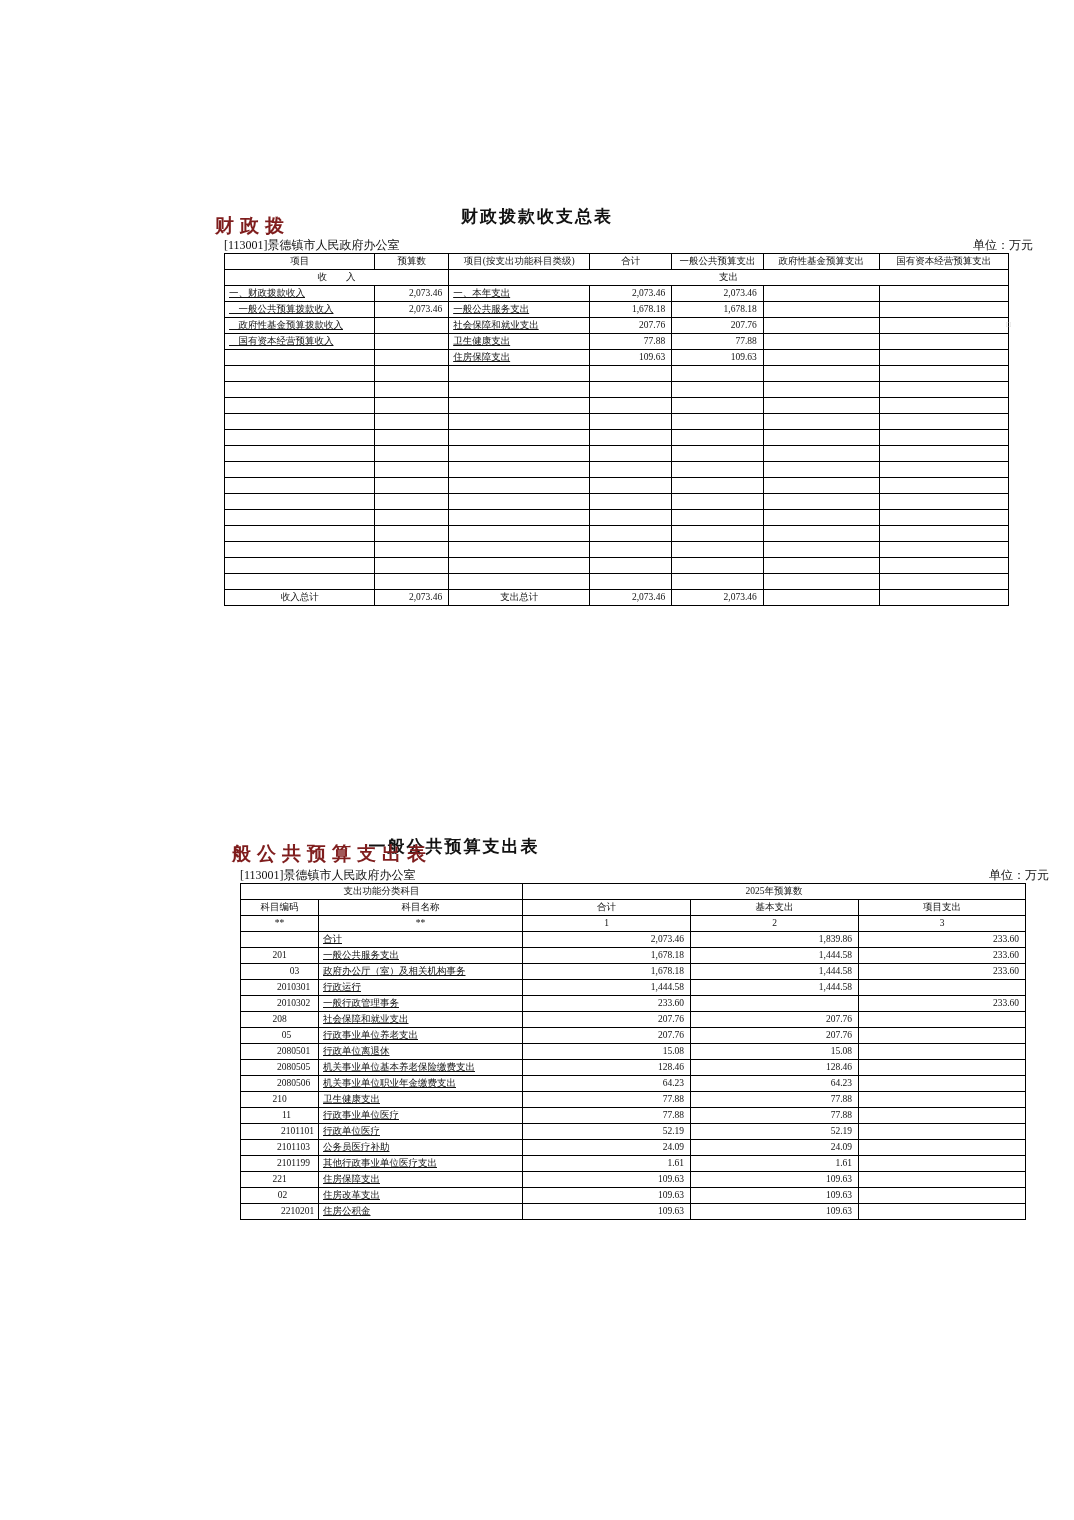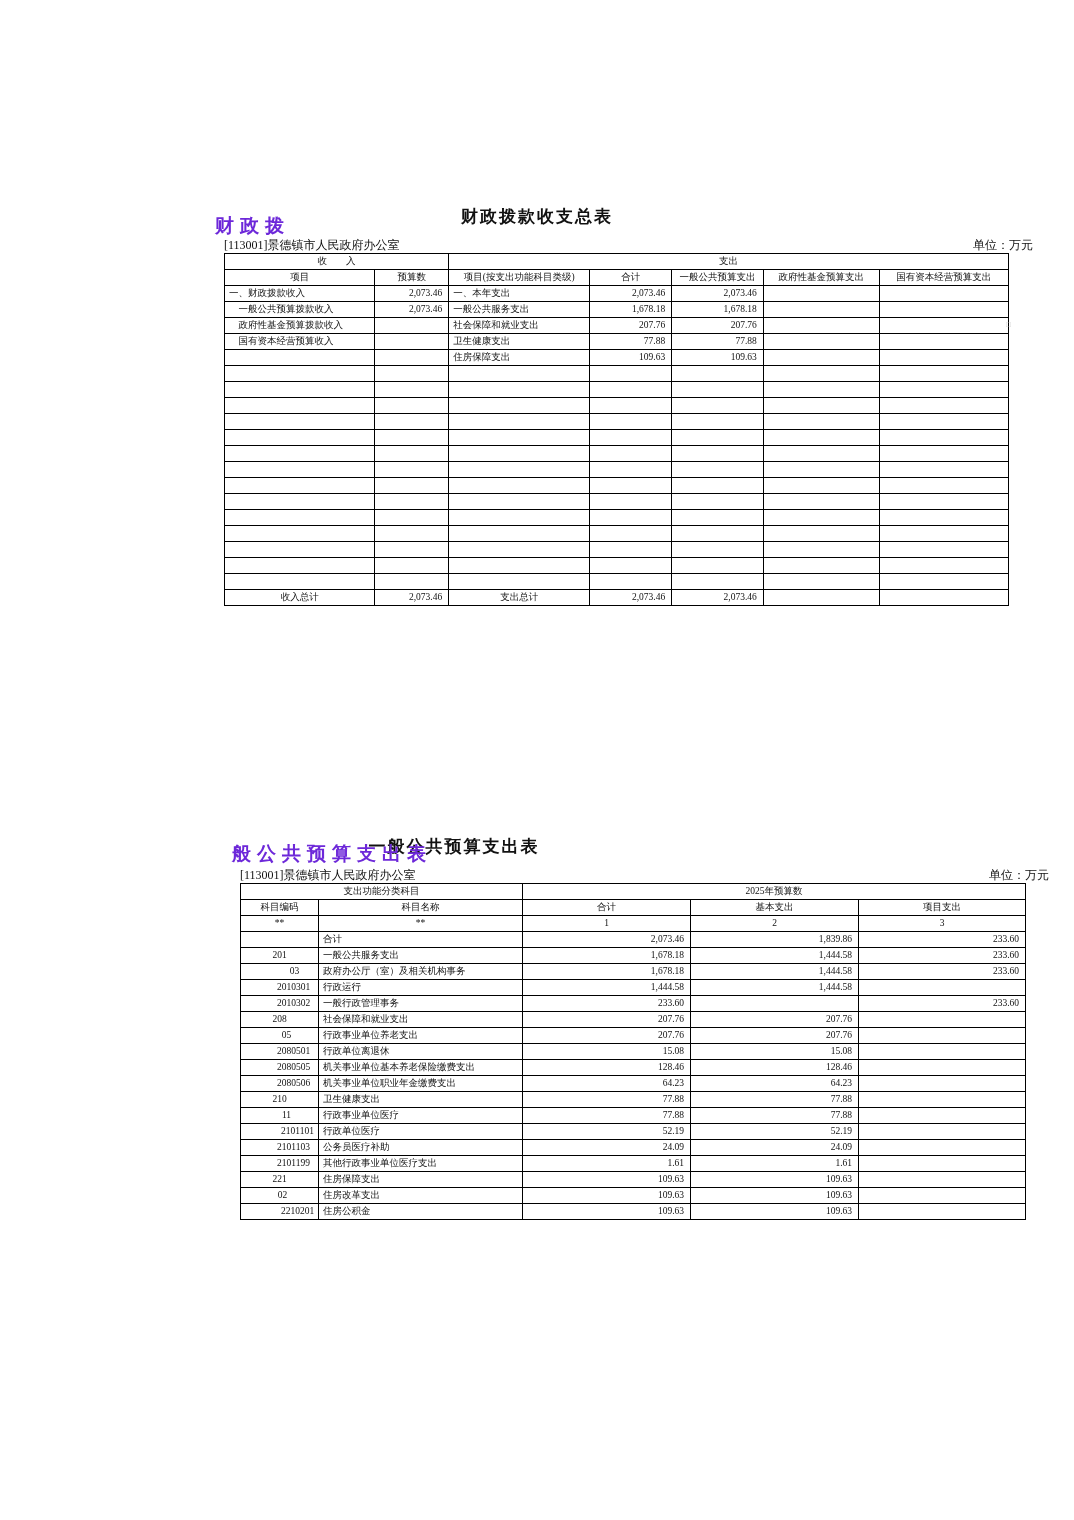--- a/index.html
+++ b/index.html
@@ -30,21 +30,21 @@
   table.doc td, table.doc th {
     border: 1px solid #000;
     padding: 0;
     height: 15px;
     line-height: 15px;
     font-weight: normal;
     white-space: nowrap;
     overflow: hidden;
   }
   .c { text-align: center; }
-  .l { text-align: left; padding-left: 4px !important; }
+  .l { text-align: left; padding-left: 4px !important; text-decoration: underline; }
   .r { text-align: right; padding-right: 6px !important; }
   .b { font-weight: bold; }
 
   
   #section1 {
     position: absolute;
     left: 0; top: 0;
     width: 1074px;
   }
   .title {
@@ -57,21 +57,21 @@
   .subline {
     display: flex;
     justify-content: space-between;
     align-items: flex-end;
     font-size: 12px;
   }
   .ghost {
     position: absolute;
     font-size: 19px;
     font-weight: bold;
-    color: #6d28d9;
+    color: #7f1d1d;
     letter-spacing: 6px;
     font-family: "Liberation Sans", sans-serif;
     pointer-events: none;
   }
   .tinymark {
     position: absolute;
     font-size: 8px;
     color: #c9c9c9;
   }
 </style>
@@ -97,31 +97,31 @@
           <col style="width:143px">
           <col style="width:70px">
           <col style="width:134px">
           <col style="width:78px">
           <col style="width:87px">
           <col style="width:110px">
           <col style="width:123px">
         </colgroup>
         <tbody>
           <tr>
-            <td class="c" colspan="2">收　　入</td>
-            <td class="c" colspan="5">支出</td>
-          </tr>
-          <tr>
             <td class="c">项目</td>
             <td class="c">预算数</td>
             <td class="c">项目(按支出功能科目类级)</td>
             <td class="c">合计</td>
             <td class="c">一般公共预算支出</td>
             <td class="c">政府性基金预算支出</td>
             <td class="c">国有资本经营预算支出</td>
+          </tr>
+          <tr>
+            <td class="c" colspan="2">收　　入</td>
+            <td class="c" colspan="5">支出</td>
           </tr>
 
         <tr>
               <td class="l">一、财政拨款收入</td>
               <td class="r">2,073.46</td>
               <td class="l">一、本年支出</td>
               <td class="r">2,073.46</td>
               <td class="r">2,073.46</td>
               <td class="r"></td>
               <td class="r"></td>

